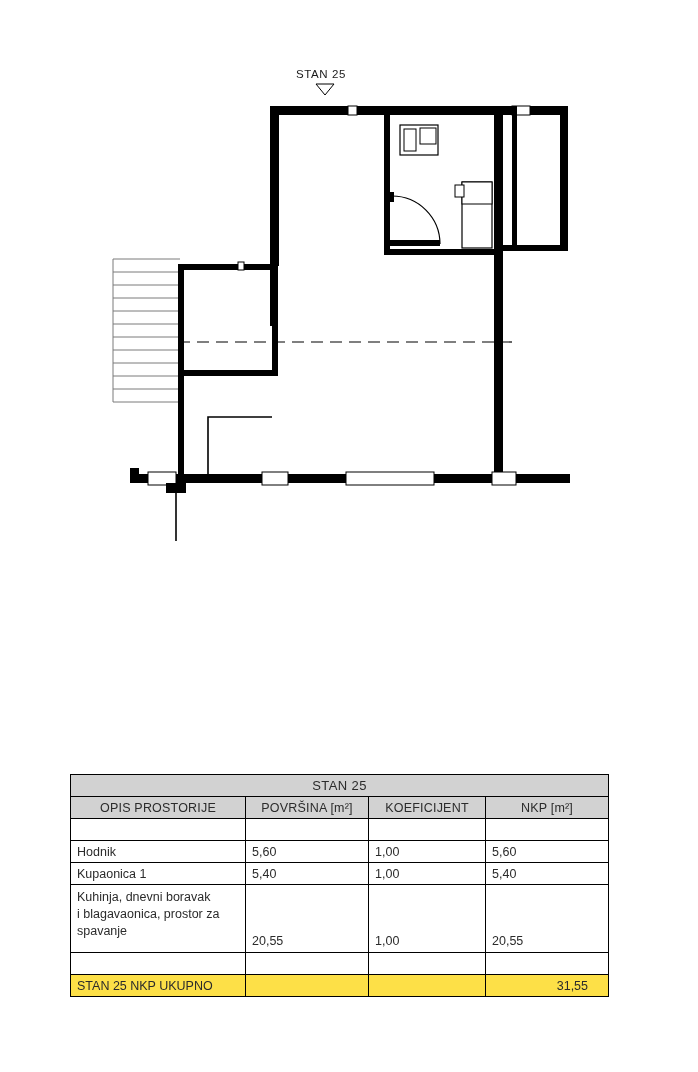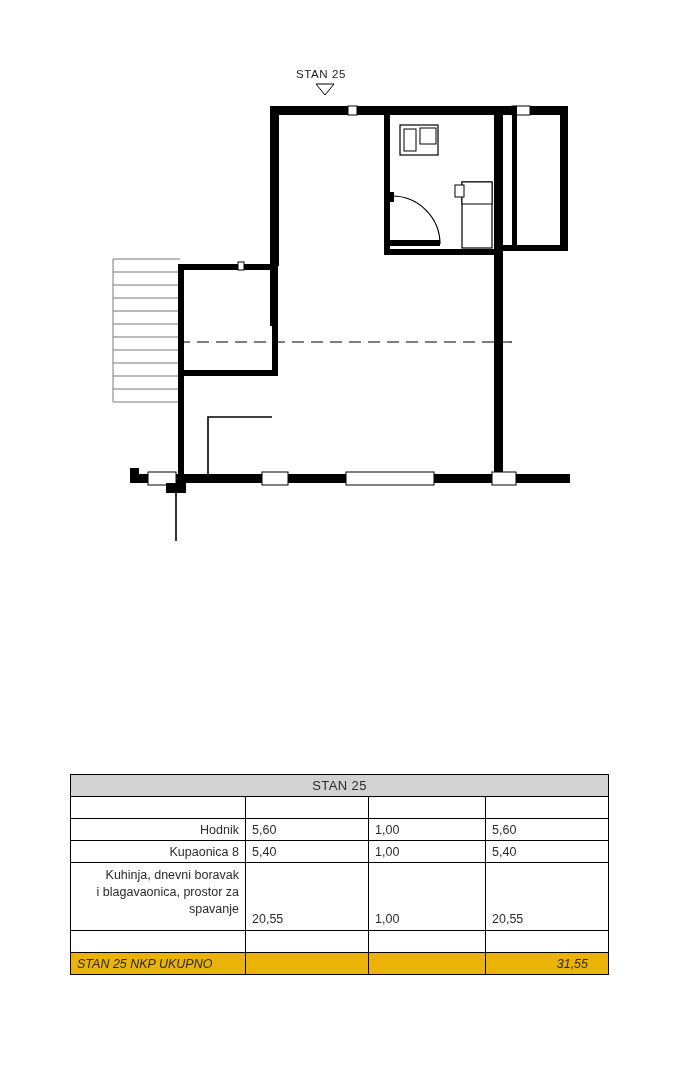--- a/index.html
+++ b/index.html
@@ -68,29 +68,28 @@
   .head-row td {
     background: #d2d2d2;
     text-align: center;
     font-size: 12.5px;
     color: #1a1a1a;
     height: 23px;
     letter-spacing: 0.2px;
   }
   .head-row td.first { text-align: center; }
   .spacer-row td { height: 15px; border-top: 1px solid #000; }
-  .data-row td.desc { text-align: right; }
+  .data-row td.desc { text-align: left; }
   .data-row td.num { text-align: left; padding-right: 8px; }
   .multiline td.desc { line-height: 17px; }
   .total-row td {
-    background: #eab308;
+    background: #fde047;
     font-weight: bold;
     color: #000;
     height: 23px;
-    font-style: italic;
   }
   .total-row td.desc { text-align: left; }
   .total-row td.num { text-align: right; padding-right: 20px; }
   
   col.c1 { width: 175px; }
   col.c2 { width: 123px; }
   col.c3 { width: 117px; }
   col.c4 { width: 123px; }
 </style>
 </head>
@@ -190,34 +189,40 @@
     <colgroup>
       <col class="c1">
         <col class="c2">
         <col class="c3">
         <col class="c4">
     </colgroup>
     <tbody>
       <tr class="title-row">
         <td colspan="4">STAN 25</td>
       </tr>
+      <tr class="head-row">
+        <td class="first">OPIS PROSTORIJE</td>
+        <td>POVRŠINA [m²]</td>
+        <td>KOEFICIJENT</td>
+        <td>NKP [m²]</td>
+      </tr>
       <tr class="spacer-row">
         <td></td>
           <td></td>
         <td></td>
           <td></td>
       </tr>
       <tr class="data-row">
         <td class="desc">Hodnik</td>
         <td class="num">5,60</td>
         <td class="num">1,00</td>
         <td class="num">5,60</td>
       </tr>
       <tr class="data-row">
-        <td class="desc">Kupaonica 8</td>
+        <td class="desc">Kupaonica 1</td>
         <td class="num">5,40</td>
         <td class="num">1,00</td>
         <td class="num">5,40</td>
       </tr>
       <tr class="data-row multiline" style="height:68px;">
         <td class="desc" style="vertical-align:top; padding-top:4px; white-space:pre-line;">Kuhinja, dnevni boravak
 i blagavaonica, prostor za
 spavanje</td>
         <td class="num" style="vertical-align:bottom; padding-bottom:4px;">20,55</td>
         <td class="num" style="vertical-align:bottom; padding-bottom:4px;">1,00</td>

